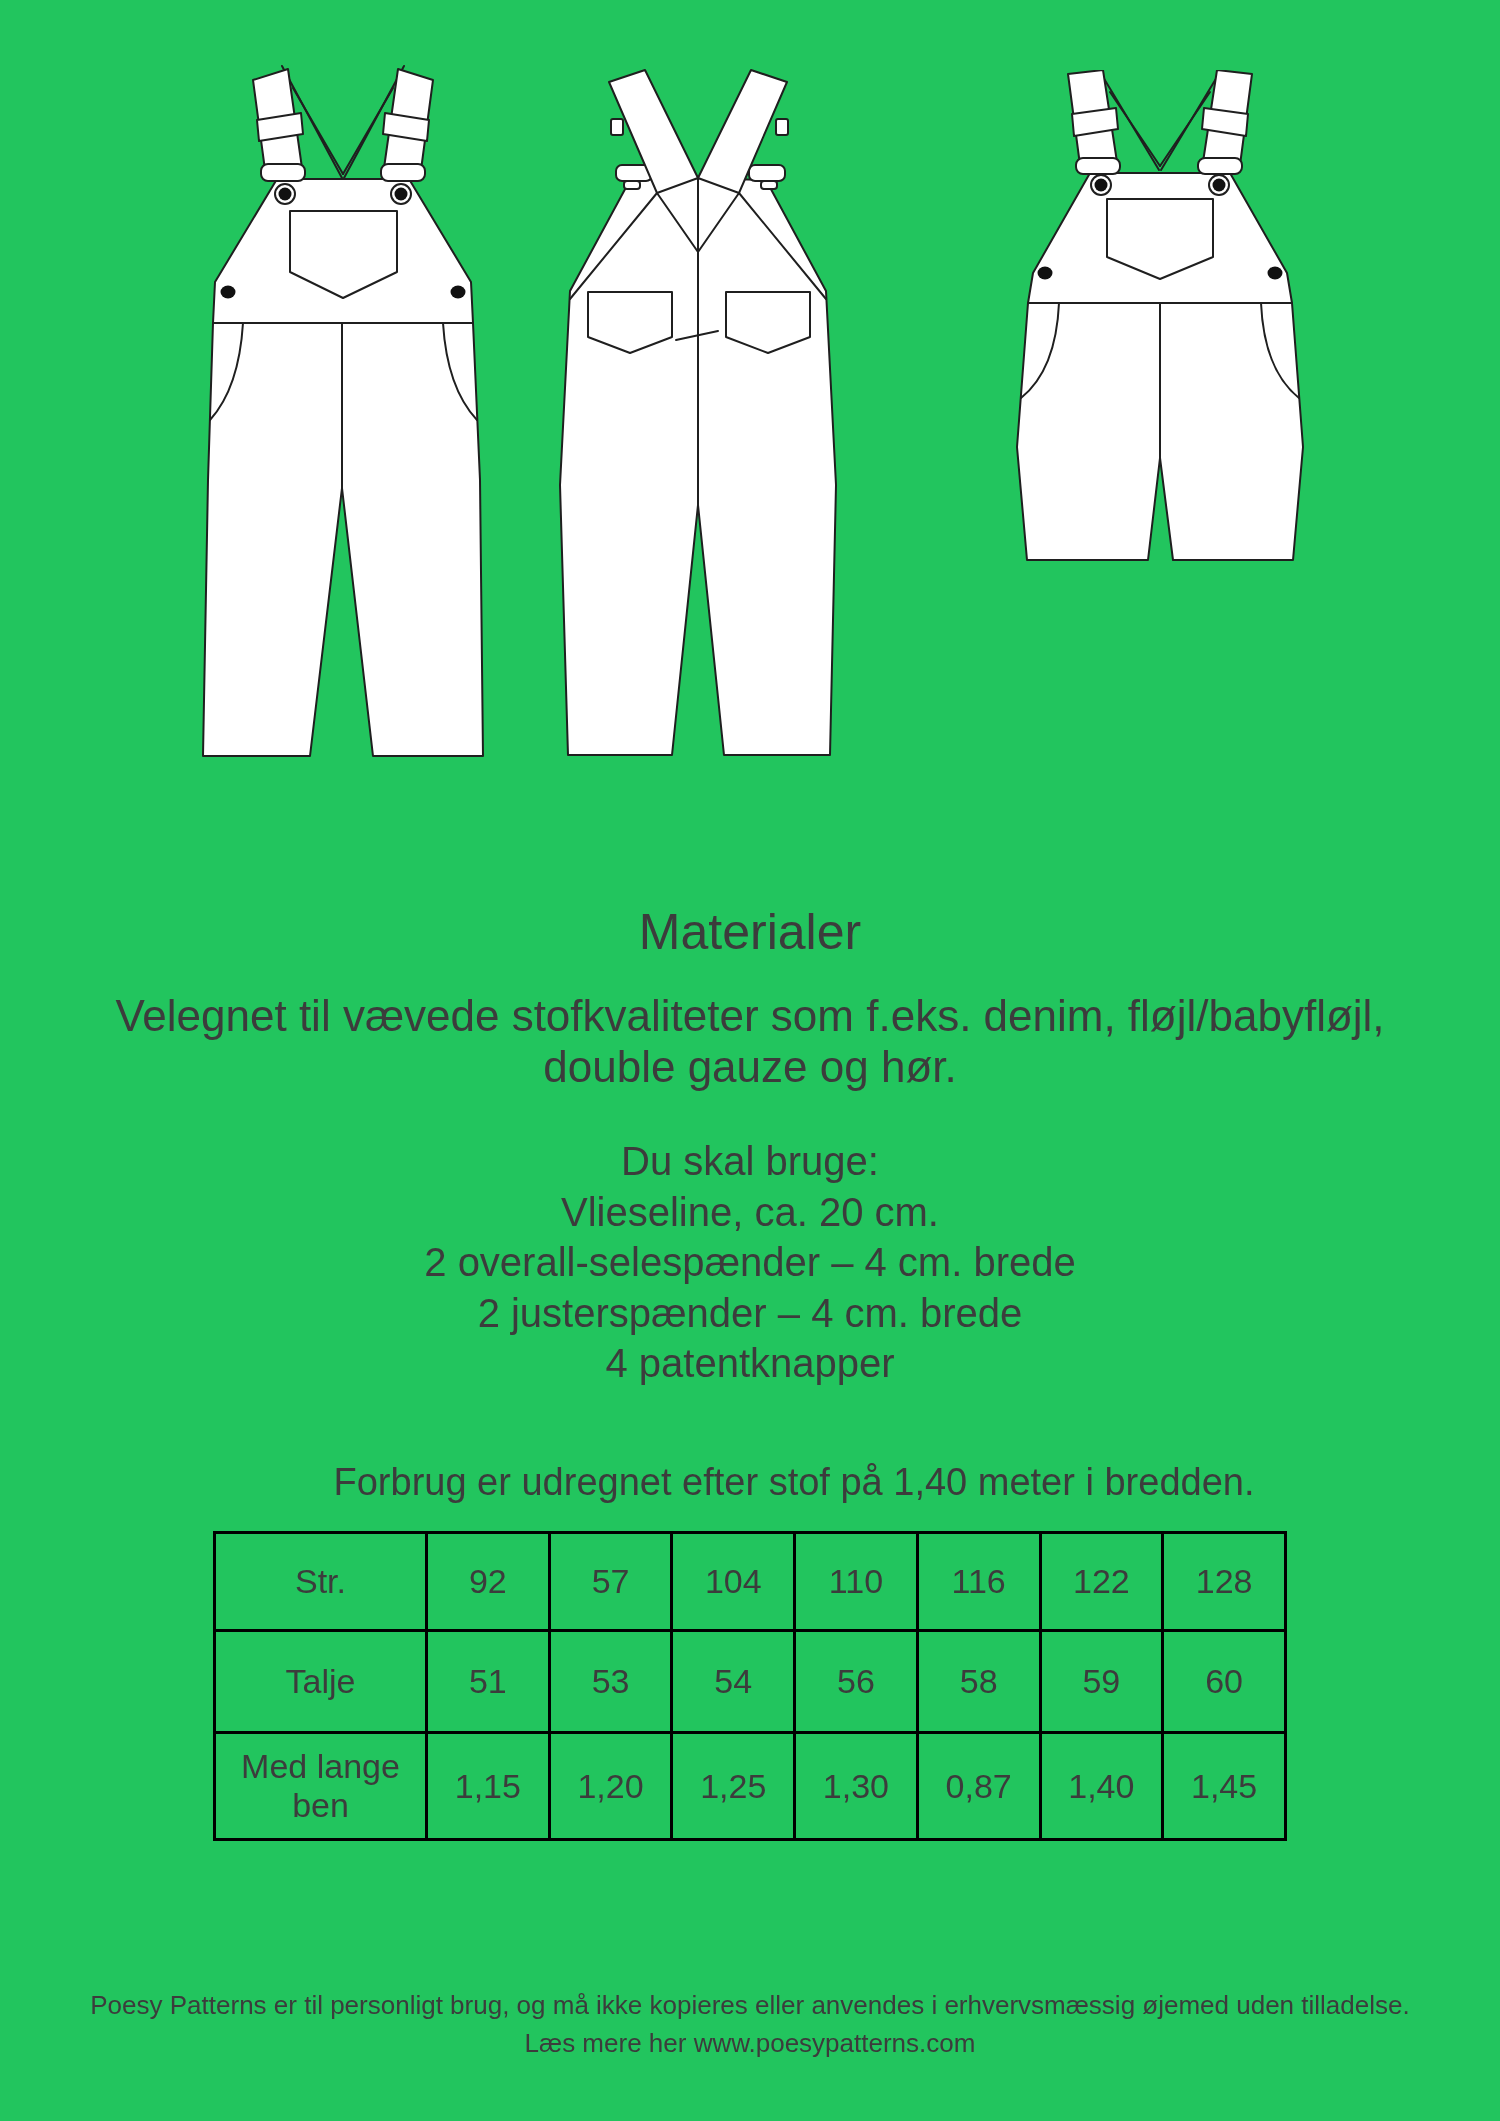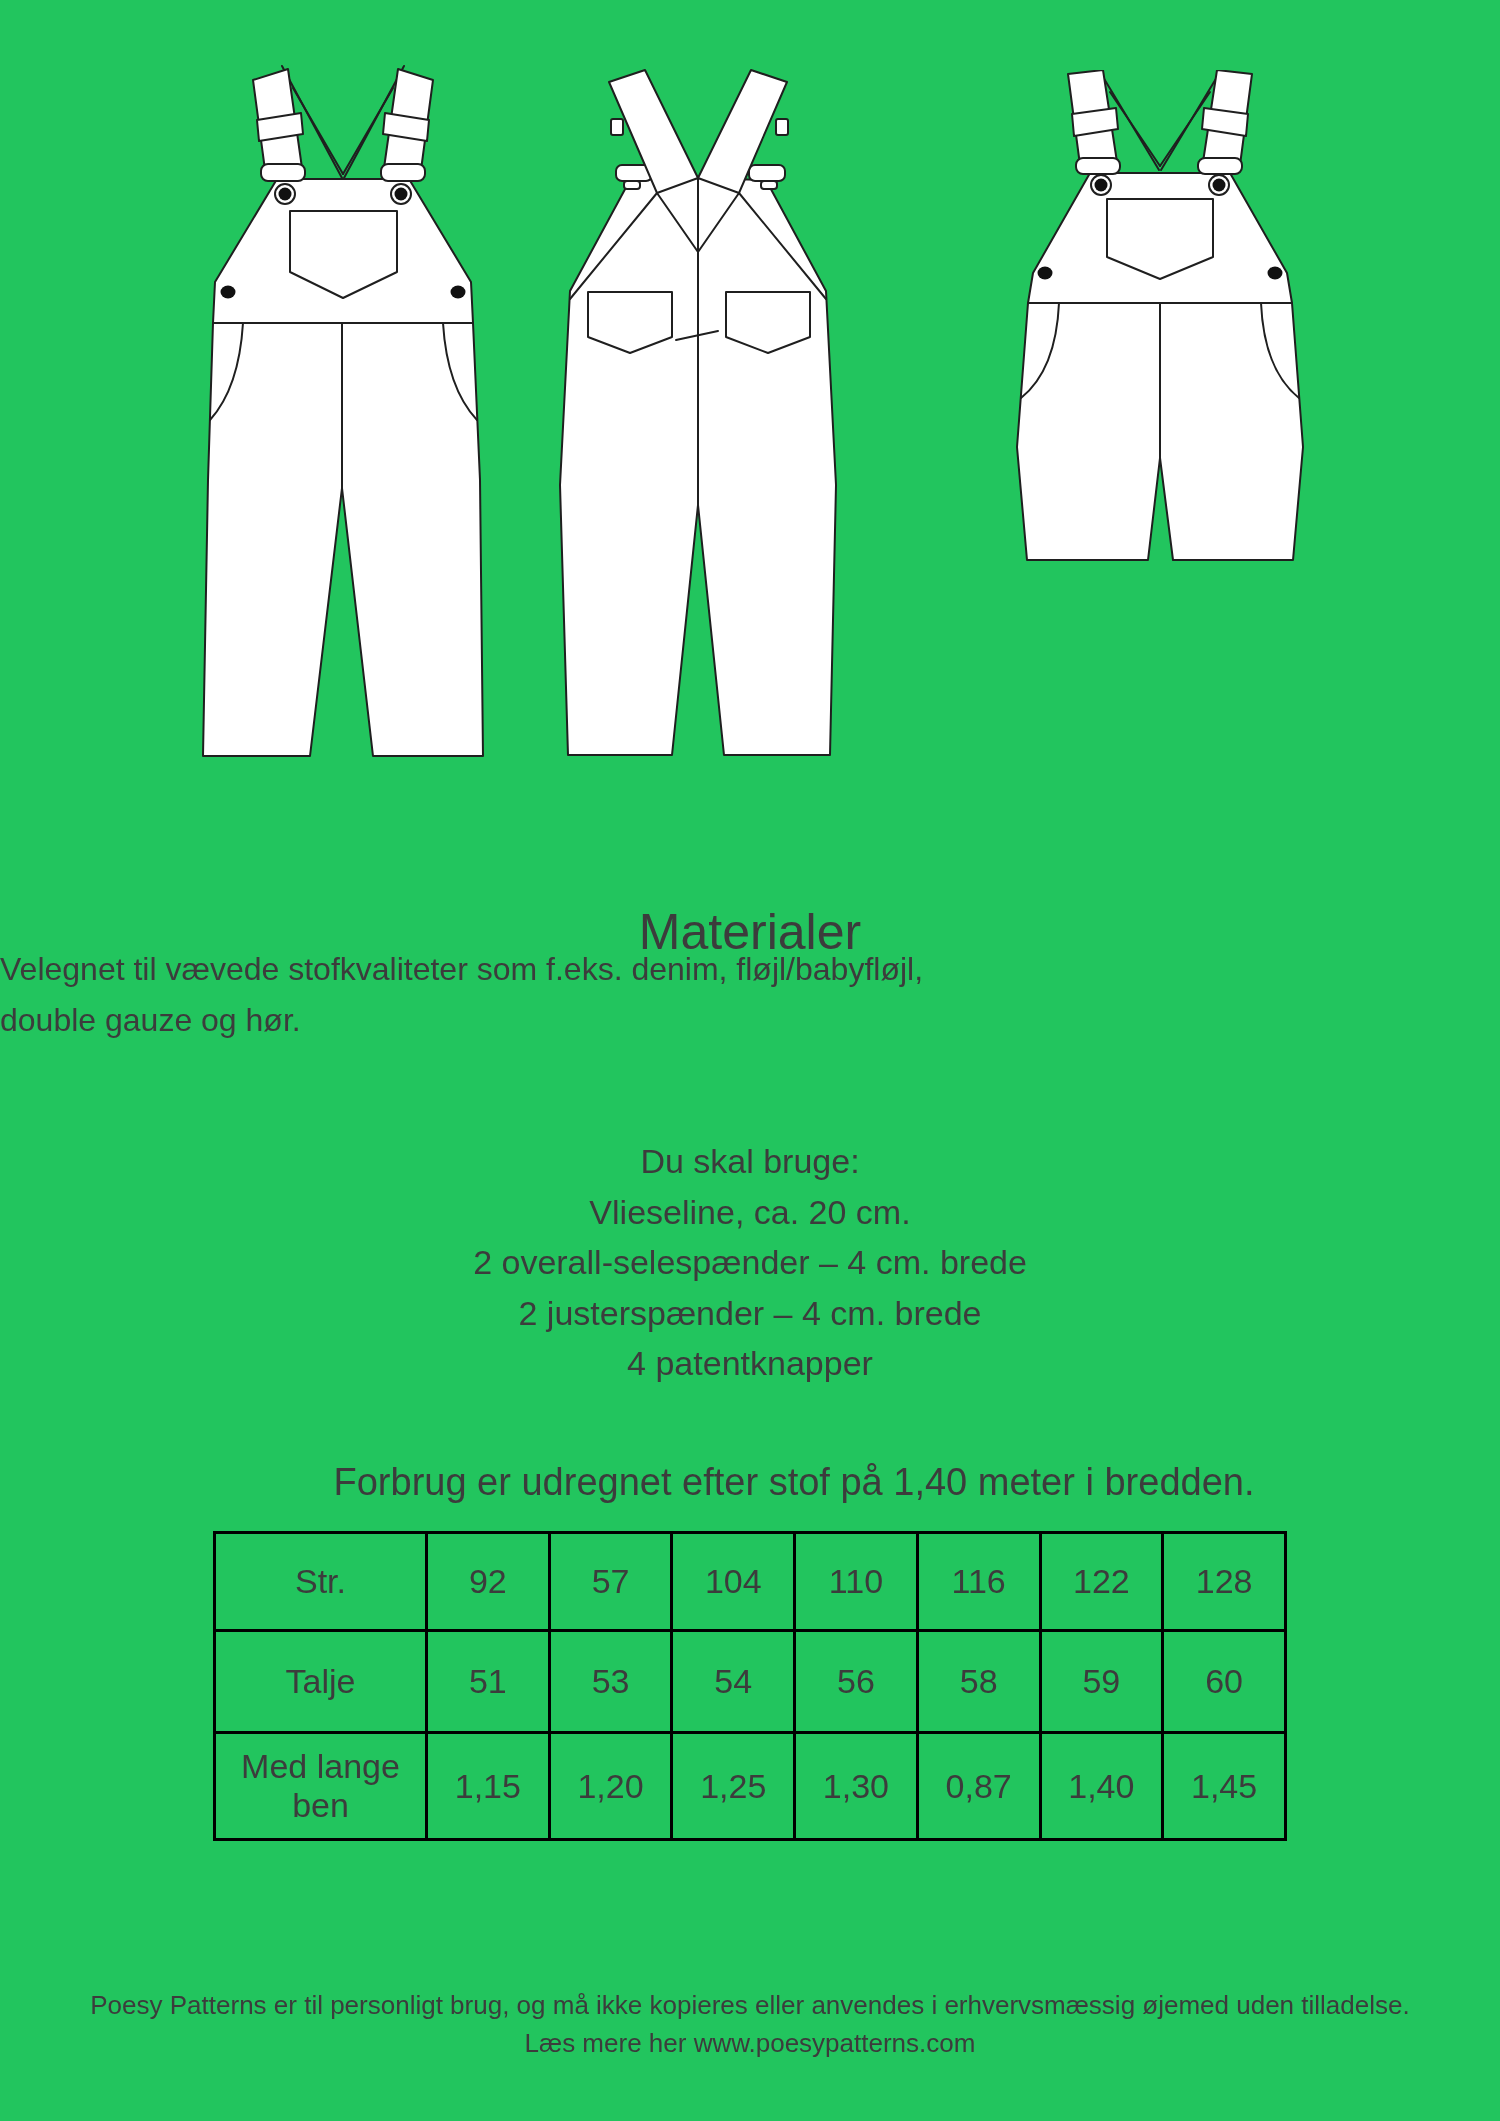--- a/index.html
+++ b/index.html
@@ -12,26 +12,26 @@
     color:#3c3c3c;
     overflow:hidden;
     margin:0 auto;
   }
   .drawing{position:absolute;}
   .heading{
     position:absolute;top:903px;left:0;width:100%;
     text-align:center;font-size:50px;letter-spacing:0px;
   }
   .intro{
-    position:absolute;top:944px;left:0;width:100%;
-    text-align:left;font-size:32px;line-height:51px;
+    position:absolute;top:990px;left:0;width:100%;
+    text-align:center;font-size:44px;line-height:51px;
   }
   .needs{
     position:absolute;top:1136px;left:0;width:100%;
-    text-align:center;font-size:34px;line-height:50.5px;
+    text-align:center;font-size:40px;line-height:50.5px;
   }
   .table-title{
     position:absolute;top:1461px;left:0;width:100%;
     text-align:center;font-size:38px;padding-left:44px;
   }
   table.fabric{
     position:absolute;top:1531px;left:213px;
     width:1074px;border-collapse:collapse;table-layout:fixed;
     font-size:34px;color:#3c3c3c;
   }

